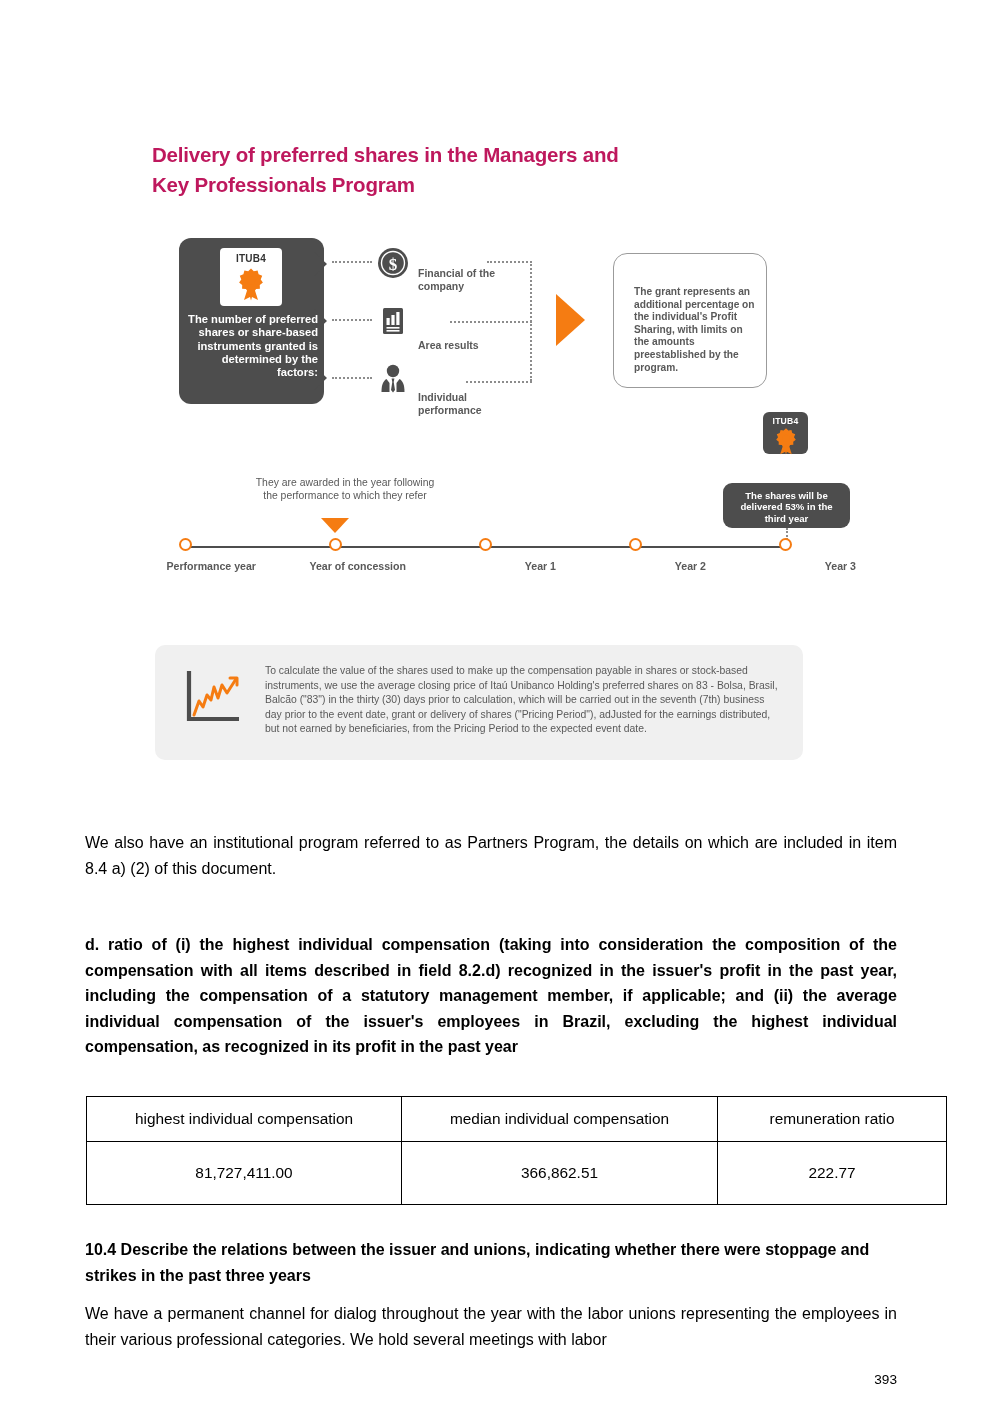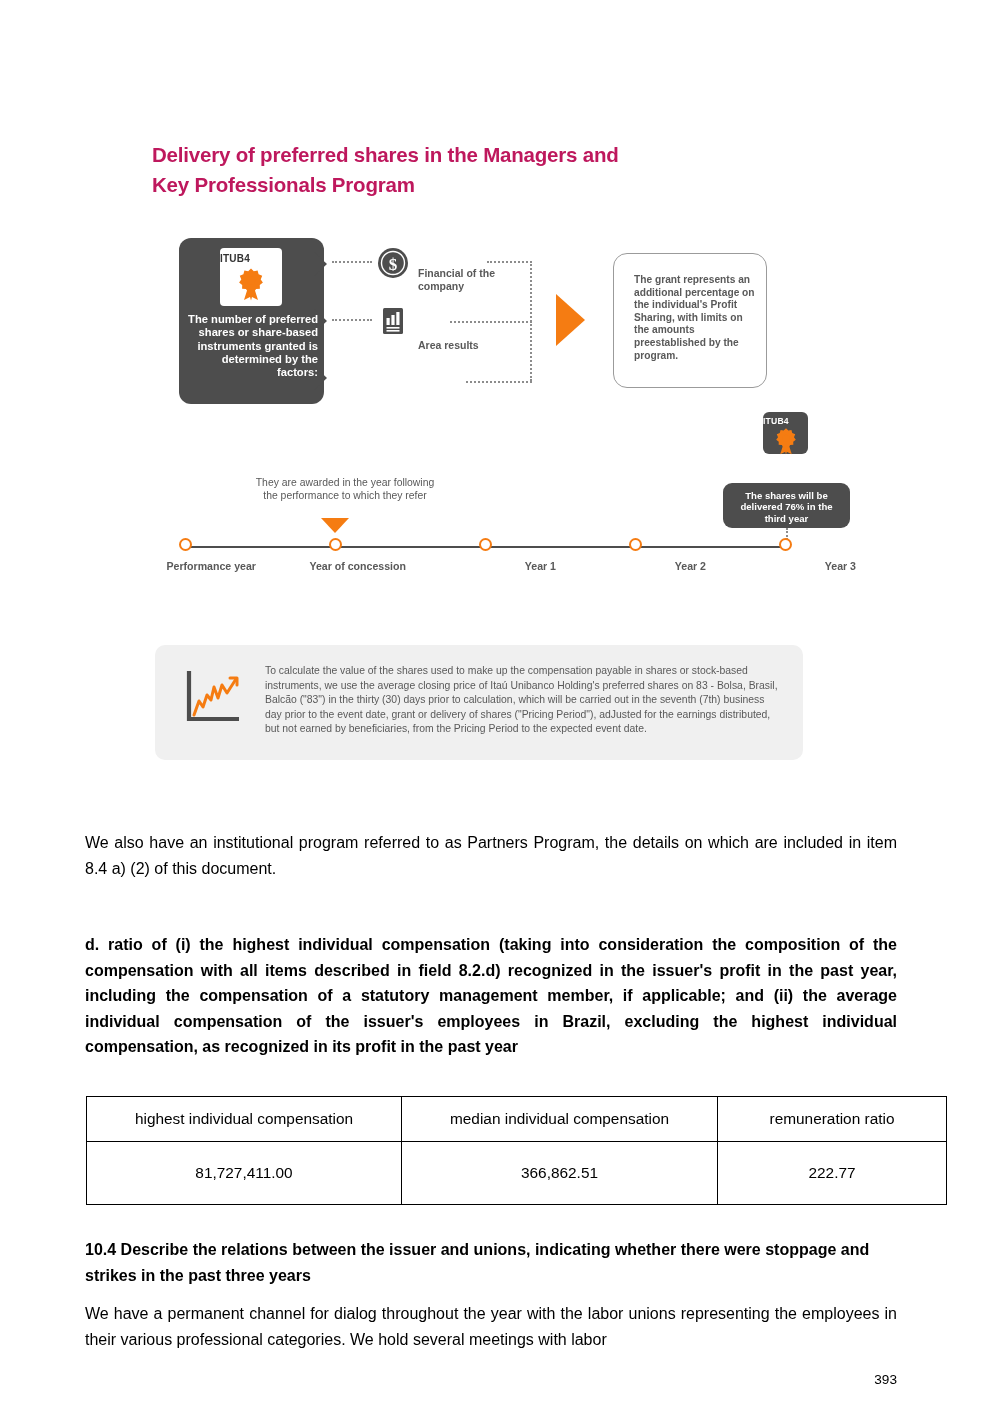--- a/index.html
+++ b/index.html
@@ -67,21 +67,21 @@
     width: 62px;
     height: 58px;
     background: #ffffff;
     border-radius: 4px;
   }
   .badge-label {
     position: absolute;
     top: 5px;
     left: 0;
     width: 100%;
-    text-align: left;
+    text-align: center;
     font-size: 10px;
     font-weight: bold;
     color: #333333;
     letter-spacing: 0.2px;
   }
   .medal {
     position: absolute;
     left: 50%;
     transform: translateX(-50%);
     top: 19px;
@@ -171,21 +171,21 @@
     top: 253px;
     width: 152px;
     height: 133px;
     border: 1.4px solid #9b9b9b;
     border-radius: 14px;
     background: #ffffff;
   }
   #grant-text {
     position: absolute;
     left: 20px;
-    top: 20px;
+    top: 32px;
     width: 124px;
     font-size: 10.2px;
     font-weight: bold;
     line-height: 12.6px;
     color: #595959;
   }
 
   
   #timeline-line {
     position: absolute;
@@ -406,20 +406,32 @@
         <rect x="10.5" y="14" width="3.2" height="7" fill="#ffffff"></rect>
         <rect x="15.4" y="11" width="3.2" height="10" fill="#ffffff"></rect>
         <rect x="20.3" y="8" width="3.2" height="13" fill="#ffffff"></rect>
         <rect x="10.5" y="23" width="13" height="1.6" fill="#ffffff"></rect>
         <rect x="10.5" y="26" width="13" height="1.6" fill="#ffffff"></rect>
       </svg>
     </div>
     <div class="factor-label mid">Area results</div>
   </div>
 
+  <div class="factor-row r3">
+    <div class="factor-dots"></div>
+    <div class="factor-icon">
+      <svg width="34" height="34" viewBox="0 0 34 34">
+        <circle cx="17" cy="9" r="6.2" fill="#4d4d4d"></circle>
+        <path d="M10.5 17 C7 19 5.5 23 5.5 30 L13.5 30 L13.5 21 Z" fill="#4d4d4d"></path>
+        <path d="M23.5 17 C27 19 28.5 23 28.5 30 L20.5 30 L20.5 21 Z" fill="#4d4d4d"></path>
+        <path d="M15.6 16.5 L18.4 16.5 L17.7 20 L19 28 L17 30.5 L15 28 L16.3 20 Z" fill="#4d4d4d"></path>
+      </svg>
+    </div>
+    <div class="factor-label low">Individual performance</div>
+  </div>
 
   <div id="bracket"></div>
   <div class="bracket-arm" id="arm1"></div>
   <div class="bracket-arm" id="arm2"></div>
   <div class="bracket-arm" id="arm3"></div>
 
   <div id="big-arrow"></div>
 
   <div id="grant-box">
     <div id="grant-text">The grant represents an additional percentage on the individual's Profit Sharing, with limits on the amounts preestablished by the program.</div>
@@ -433,21 +445,21 @@
     <div class="medal">
       <svg width="25" height="28" viewBox="0 0 30 34">
         <path d="M11.5 22 L8 33 L14 30 L15 33.5 L16 30 L22 33 L18.5 22 Z" fill="#f57c12"></path>
         <path d="M15 1.5 L17.8 4.2 L21.6 3.6 L22.6 7.3 L26.2 8.8 L24.7 12.4 L26.9 15.6 L23.8 17.9 L23.9 21.7 L20.1 22 L17.9 25.1 L15 23 L12.1 25.1 L9.9 22 L6.1 21.7 L6.2 17.9 L3.1 15.6 L5.3 12.4 L3.8 8.8 L7.4 7.3 L8.4 3.6 L12.2 4.2 Z" fill="#f57c12"></path>
         <circle cx="15" cy="13.5" r="4.2" fill="#f57c12"></circle>
       </svg>
     </div>
   </div>
 
   <div id="delivery-box">
-    <div id="delivery-text">The shares will be delivered 76% in the third year</div>
+    <div id="delivery-text">The shares will be delivered 53% in the third year</div>
   </div>
   <div id="delivery-connector"></div>
 
   <div id="timeline-line"></div>
 
   <div class="tl-node" style="left:186px;"></div>
   <div class="tl-node" style="left:336px;"></div>
   <div class="tl-node" style="left:486px;"></div>
   <div class="tl-node" style="left:636px;"></div>
   <div class="tl-node" style="left:786px;"></div>

